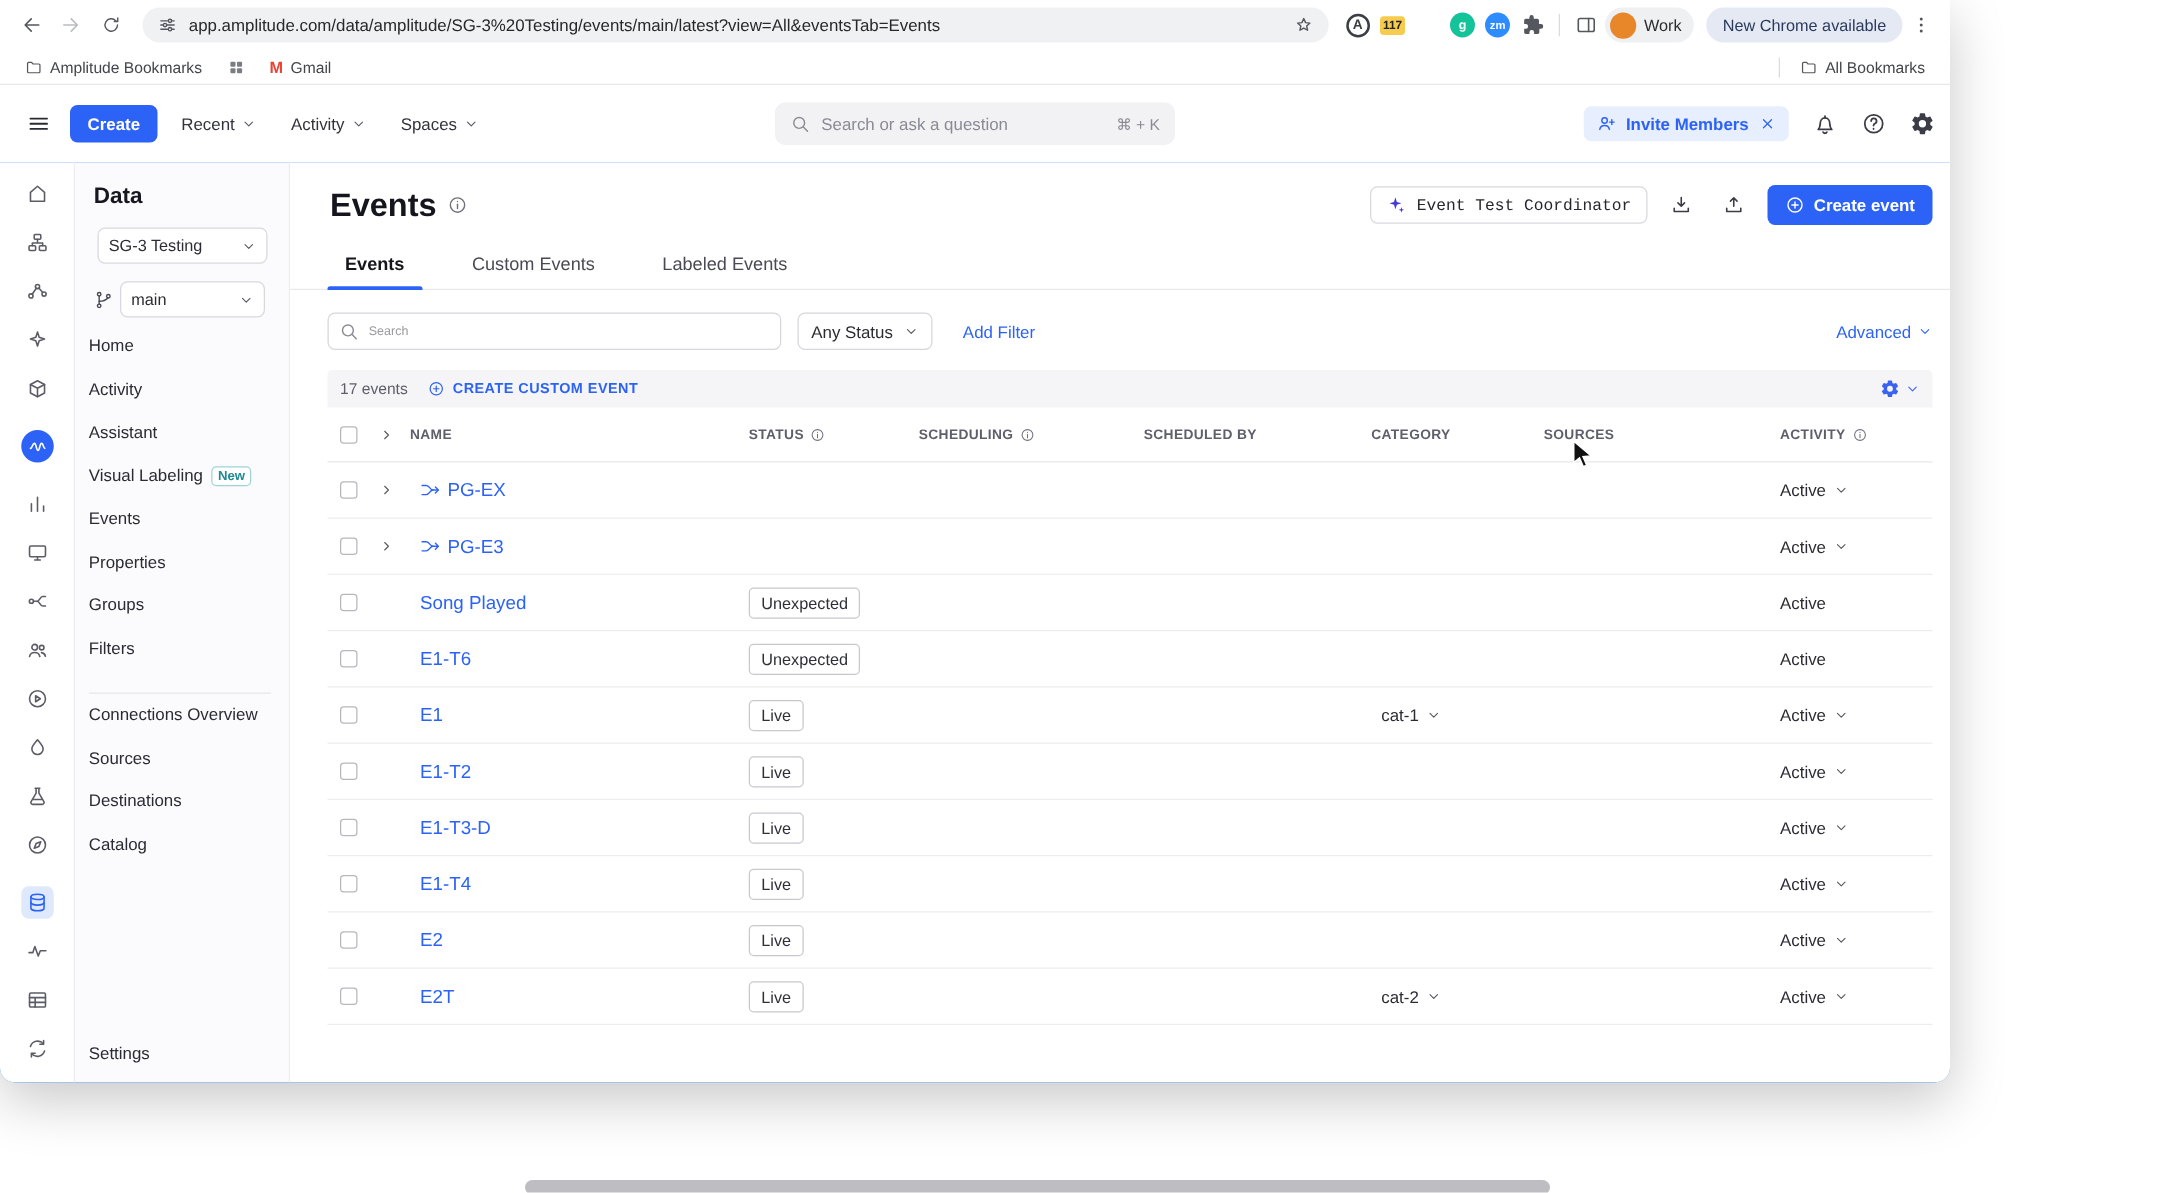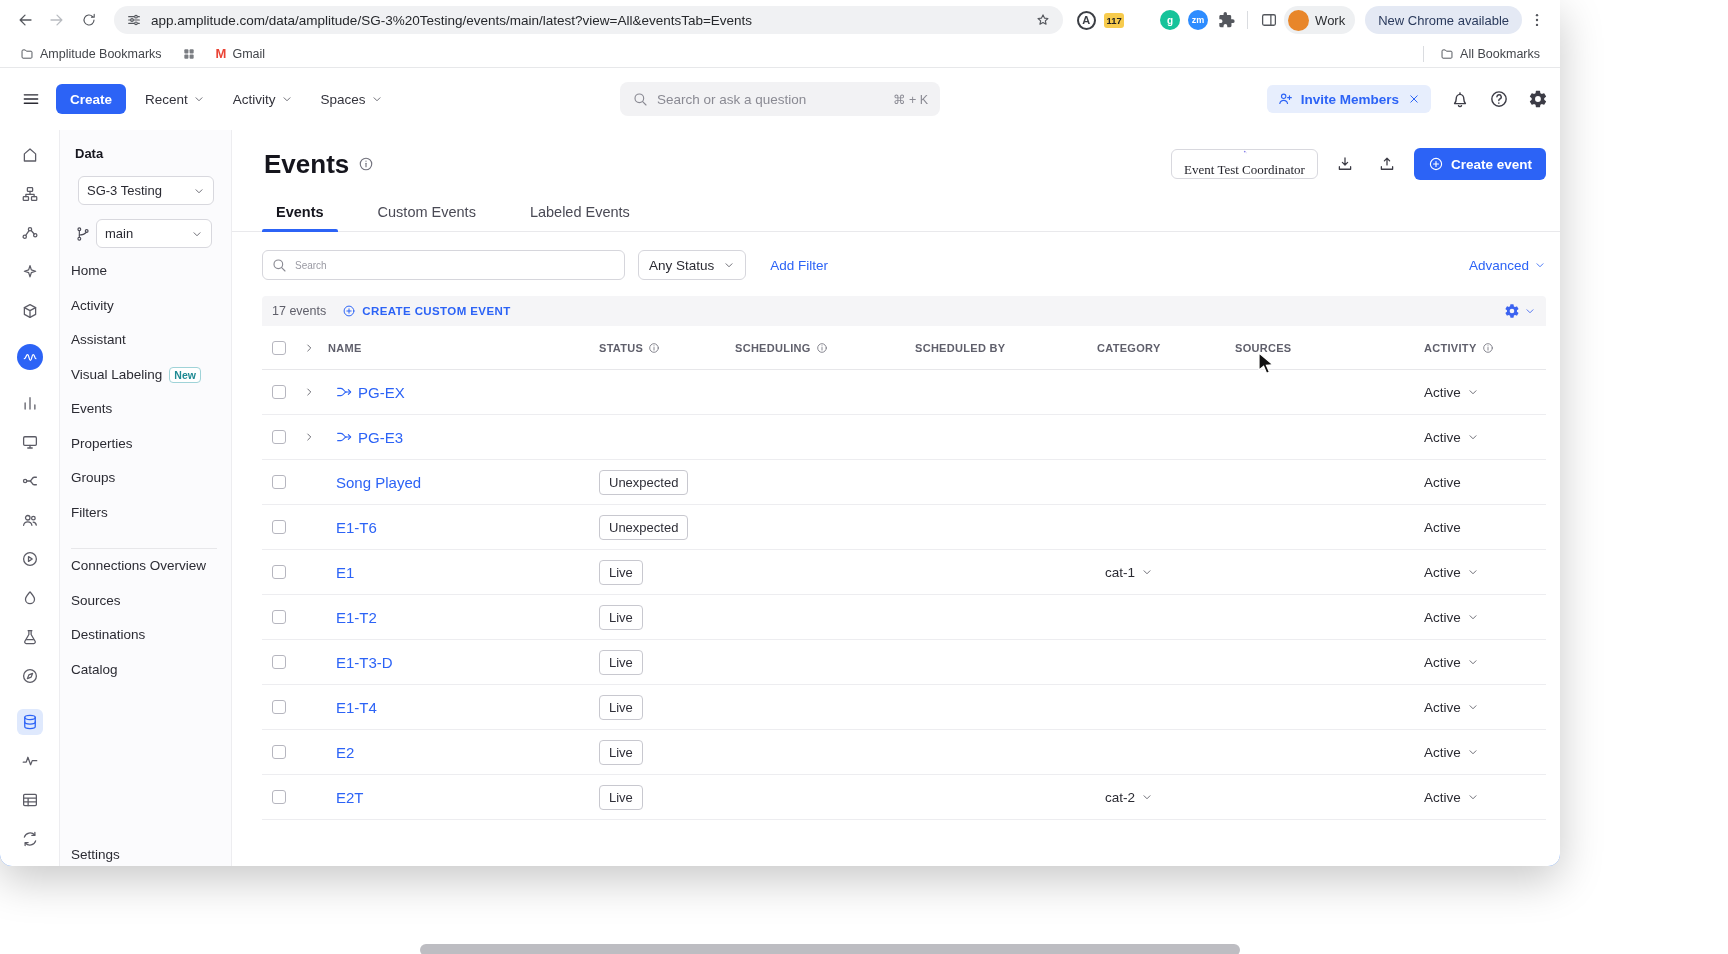--- a/index.html
+++ b/index.html
@@ -51,42 +51,42 @@
 
   
   .app-body { display:flex; height:736px; }
   .rail { width:60px; border-right:1px solid #ededf0; display:flex; flex-direction:column; align-items:center; padding-top:12px; gap:13px; background:#fff; flex:0 0 auto; }
   .rail .chip { width:26px; height:26px; border-radius:6px; display:flex; align-items:center; justify-content:center; color:#5c5c66; flex:0 0 auto; }
   .rail .chip.gap { margin-top:7px; }
   .rail .chip.logo { background:#2c63f6; border-radius:50%; color:#ffffff; }
   .rail .chip.selected { background:#dfe9fd; color:#2c63f6; }
 
   .navpanel { width:172px; background:#fbfbfd; border-right:1px solid #ededf0; position:relative; padding:16px 10px 0 15px; flex:0 0 auto; }
-  .nav-title { font-size:13px; font-weight:bold; color:#17171f; margin-bottom:15px; }
+  .nav-title { font-size:18px; font-weight:bold; color:#17171f; margin-bottom:15px; }
   .select { background:#fff; border:1px solid #d8d8de; border-radius:6px; height:29px; display:flex; align-items:center; font-size:13px; color:#2b2b33; padding:0 8px; justify-content:space-between; }
   .select .caret { color:#55555e; }
   .proj-select { width:136px; margin-left:3px; }
   .branch-row { display:flex; align-items:center; gap:5px; margin-top:14px; }
   .branch-row .bic { color:#4a4a55; }
   .branch-select { width:116px; }
   .nav-items { margin-top:15px; margin-left:-4px; }
   .nav-item { height:34.5px; display:flex; align-items:flex-start; gap:7px; font-size:13.5px; color:#2b2b33; padding-left:0; }
   .new-badge { font-size:10.5px; font-weight:bold; color:#1f8a93; border:1px solid #9fd3d8; border-radius:4px; padding:1px 4px; background:#fff; }
   .nav-divider { border-top:1px solid #e7e7ea; margin:9px 4px 9px 0; }
-  .nav-settings { position:absolute; left:11px; bottom:4px; font-size:13.5px; color:#2b2b33; }
+  .nav-settings { position:absolute; left:11px; bottom:16px; font-size:13.5px; color:#2b2b33; }
 
   .main { flex:1 1 auto; background:#fff; overflow:hidden; position:relative; }
 
   
   .page-head { display:flex; align-items:center; padding:18px 14px 0 32px; }
   .page-title-wrap { display:flex; align-items:center; gap:9px; }
   .page-title { font-size:26px; font-weight:bold; color:#15151d; }
   .info-ic { color:#72727d; }
   .head-actions { margin-left:auto; display:flex; align-items:center; gap:12px; }
-  .btn-outline { height:30px; border:1px solid #d8d8de; background:#fff; border-radius:6px; display:flex; align-items:center; gap:8px; padding:0 12px; font-size:13px; color:#26262e; font-family:Liberation Serif, serif;flex-direction:column; }
+  .btn-outline { height:30px; border:1px solid #d8d8de; background:#fff; border-radius:6px; display:flex; align-items:center; gap:8px; padding:0 12px; font-size:13px; color:#26262e; font-family:Liberation Mono, monospace; }
   .sparkle-ic { color:#4338d8; }
   .icon-only { width:30px; height:30px; display:flex; align-items:center; justify-content:center; color:#3c3c46; background:none; border:none; }
   .btn-create-event { height:32px; }
 
   
   .tabs { display:flex; padding-left:30px; margin-top:14px; border-bottom:1px solid #e9e9ec; }
   .tab { padding:10px 14px 11px; font-size:14.5px; color:#4a4a55; position:relative; margin-right:26px; }
   .tab.active { color:#15151d; font-weight:bold; }
   .tab.active:after { content:""; position:absolute; left:0; right:0; bottom:-1px; height:3px; background:#2c63f6; border-radius:2px 2px 0 0; }
 

